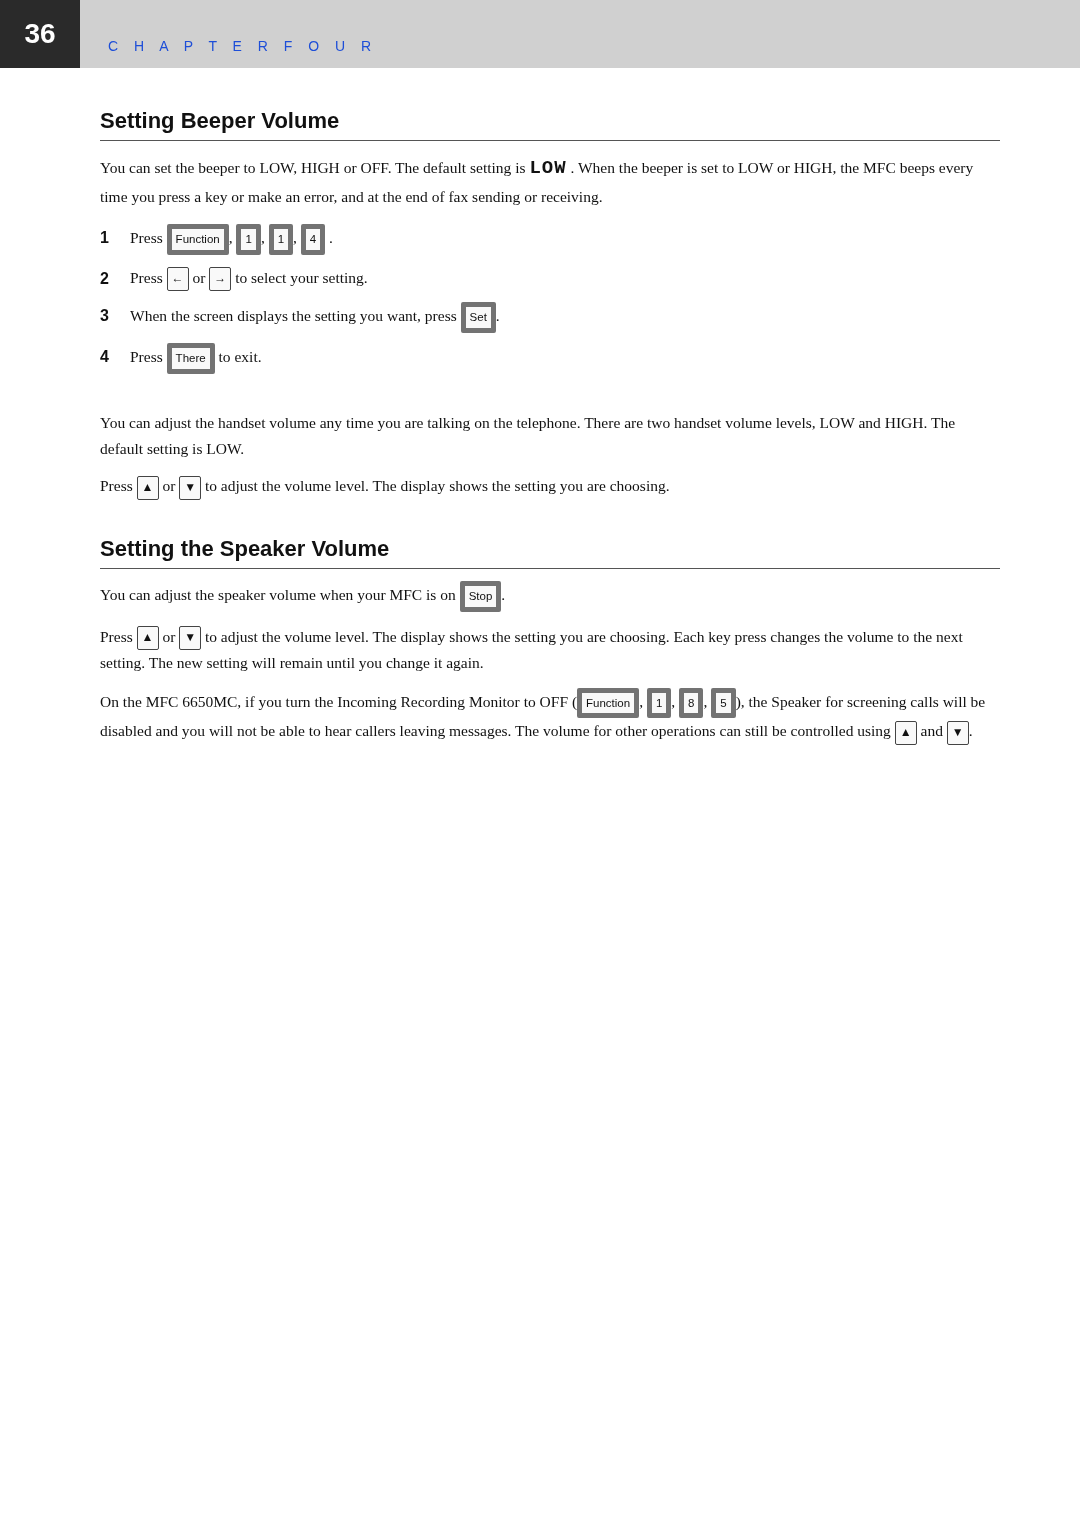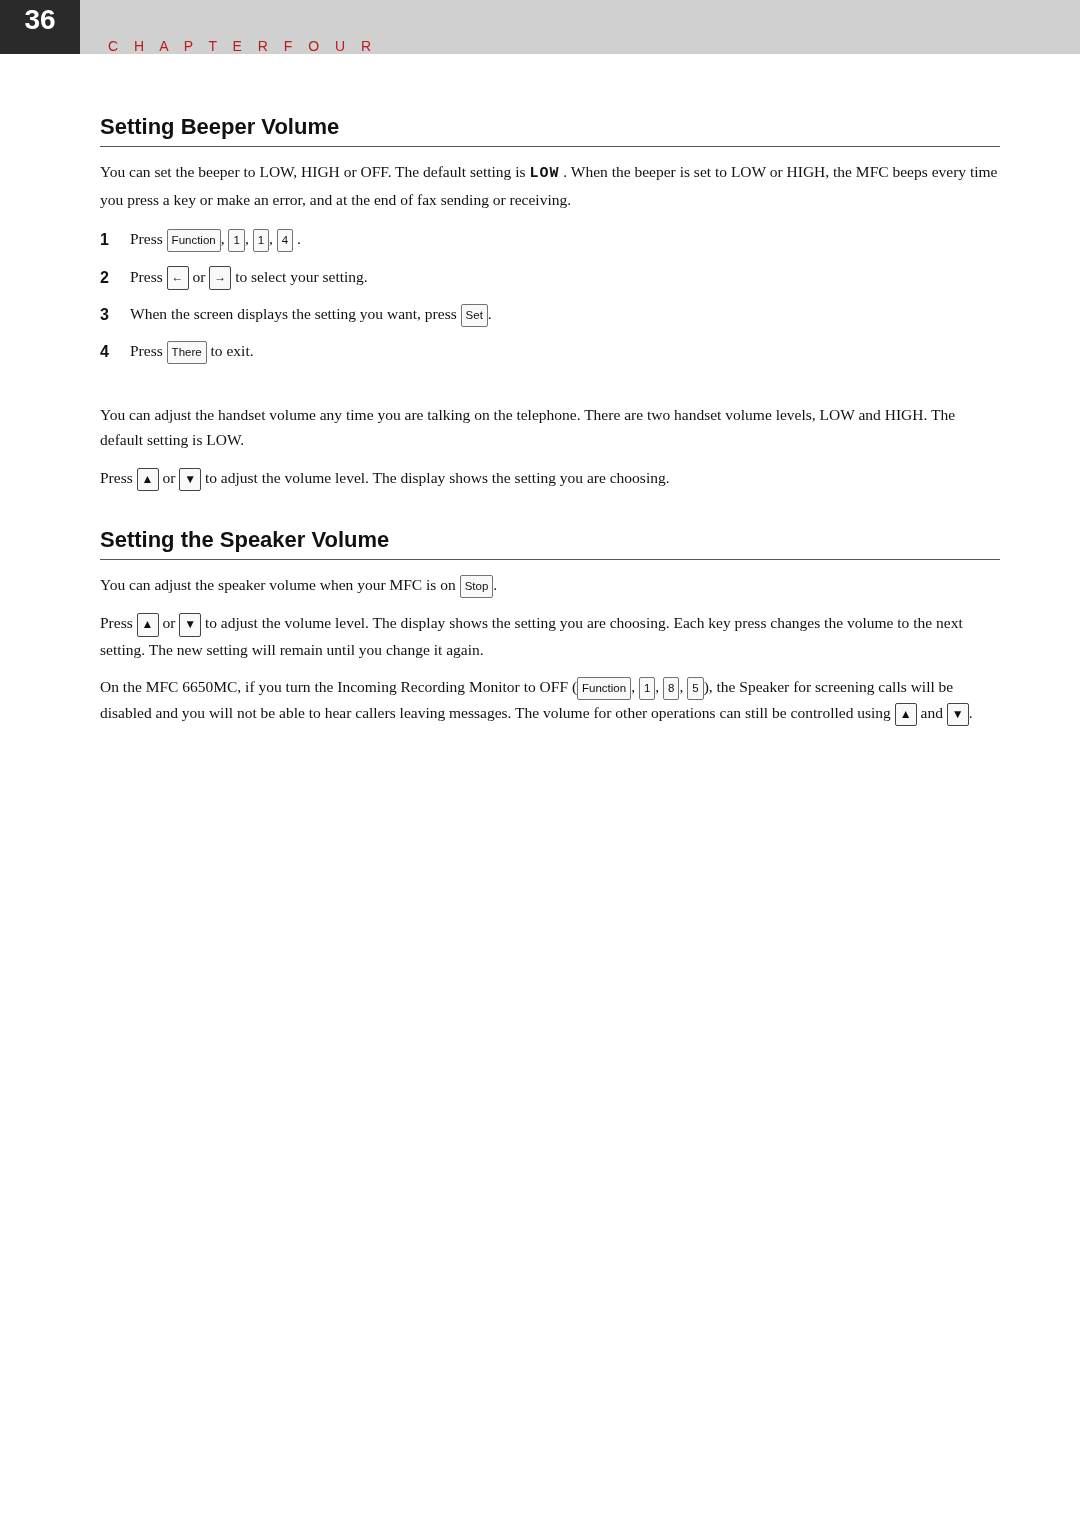--- a/index.html
+++ b/index.html
@@ -16,53 +16,53 @@
     .page {
       width: 1080px;
       min-height: 1519px;
       background: #fff;
       position: relative;
     }
 
     
     .header-bar {
       background: #d0d0d0;
-      height: 54px;
+      height: 68px;
       display: flex;
-      align-items: flex-end;
+      align-items: center;
       padding: 0 0 0 0;
     }
 
     .chapter-number-box {
       background: #2a2a2a;
       color: #fff;
       font-size: 28px;
       font-weight: bold;
       width: 80px;
       height: 68px;
       display: flex;
       align-items: center;
       justify-content: center;
       font-family: Arial, sans-serif;
     }
 
     .chapter-label {
       font-family: Arial, sans-serif;
       font-size: 14px;
       letter-spacing: 6px;
-      color: #b91c1c;
+      color: #1d4ed8;
       margin-left: 28px;
       font-weight: normal;
       text-transform: uppercase;
       margin-top: 24px;
     }
 
     
     .content {
-      padding: 60px 80px 60px 100px;
+      padding: 40px 80px 60px 100px;
     }
 
     
     .section {
       margin-bottom: 36px;
     }
 
     .section-title {
       font-family: Arial, sans-serif;
       font-size: 22px;
@@ -100,21 +100,21 @@
 
     .step-content {
       font-size: 15.5px;
       line-height: 1.65;
     }
 
     
     kbd {
       font-family: Arial, sans-serif;
       font-size: 11.5px;
-      border: 1px solid #737373;
+      border: 5px solid #737373;
       padding: 1px 4px;
       border-radius: 2px;
       background: #f9f9f9;
       display: inline-block;
       vertical-align: middle;
     }
 
     
     .arrow-btn {
       font-family: Arial, sans-serif;
@@ -122,21 +122,21 @@
       border: 1px solid #444;
       padding: 1px 4px;
       border-radius: 2px;
       background: #f9f9f9;
       display: inline-block;
       vertical-align: middle;
     }
 
     .monospace-key {
       font-family: 'Courier New', monospace;
-      font-size: 15px;
+      font-size: 19px;
       font-weight: bold;
       letter-spacing: 1px;
     }
 
     p {
       margin-bottom: 12px;
       font-size: 15.5px;
       line-height: 1.65;
     }
   </style>

